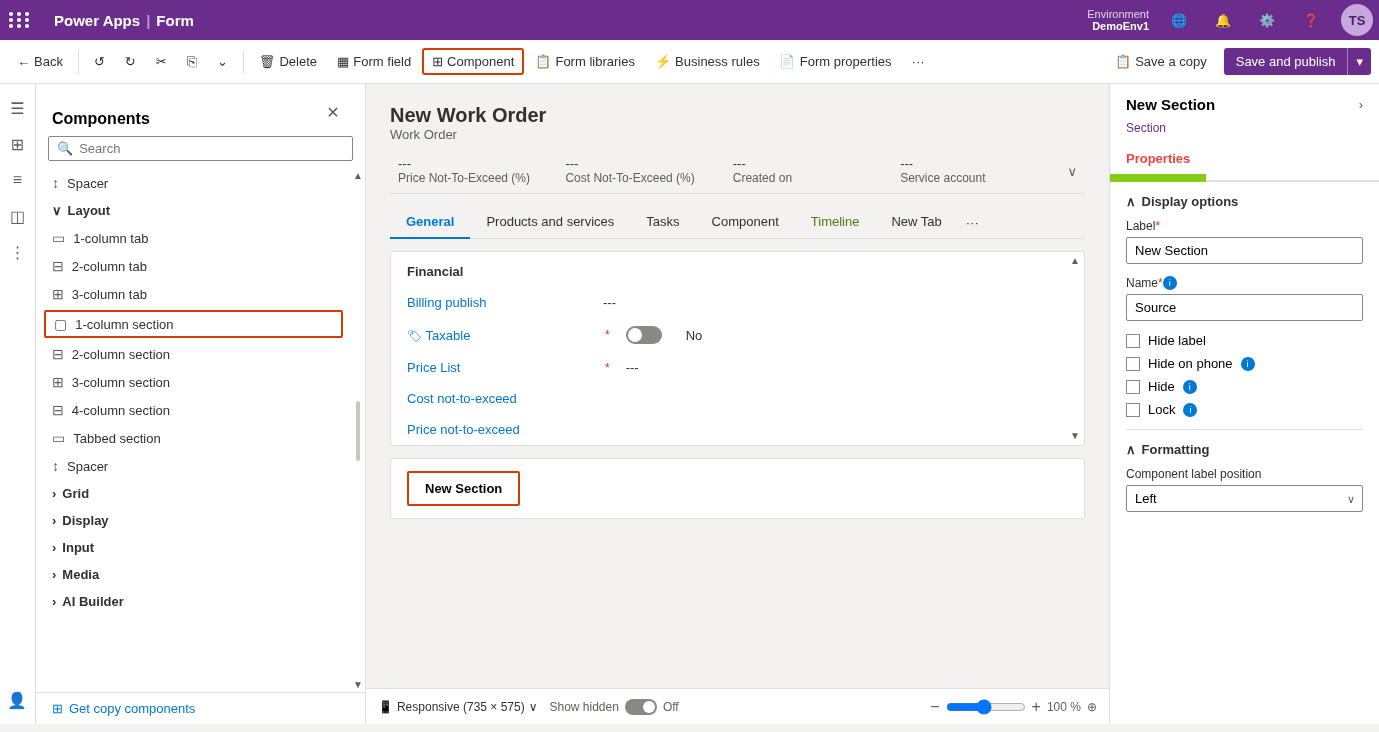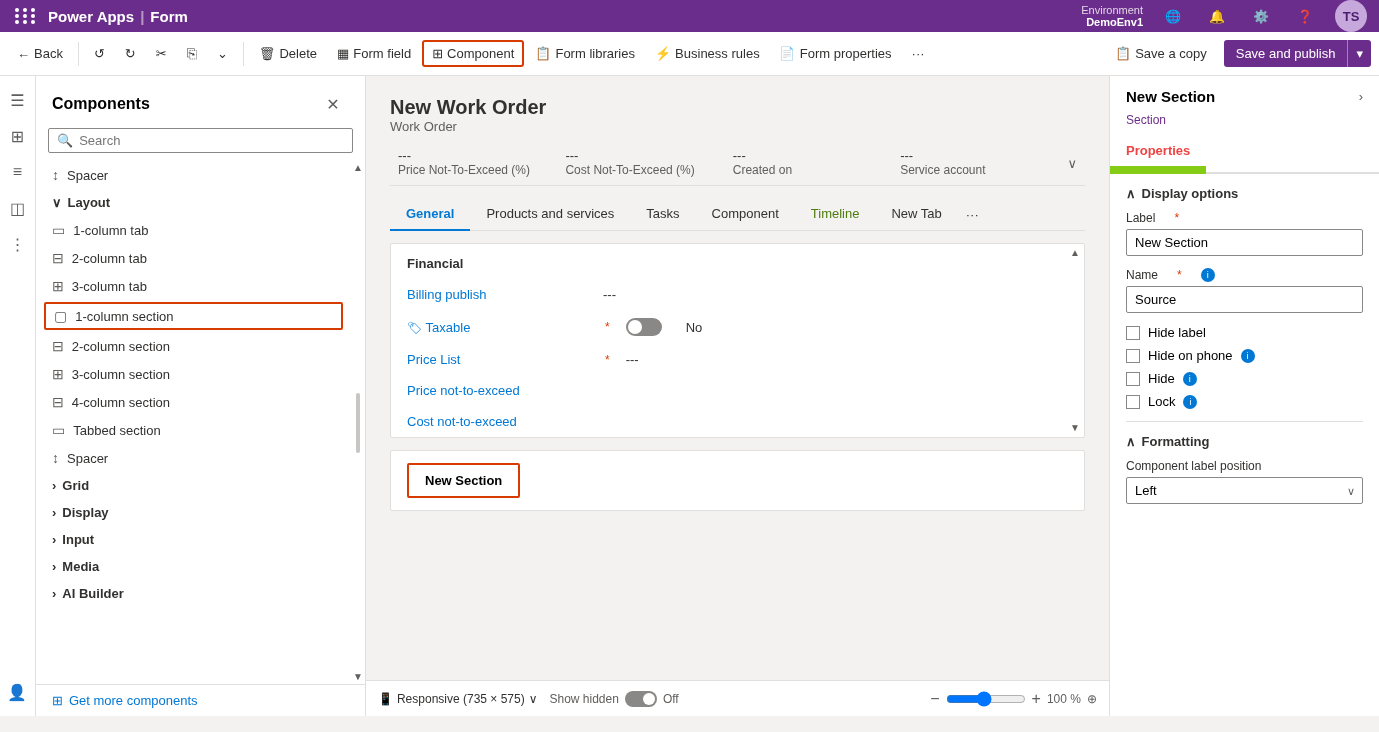--- a/index.html
+++ b/index.html
@@ -1,26 +1,26 @@
 <!DOCTYPE html>
 <html><head>
   <meta charset="utf-8">
   <style>
     * { box-sizing: border-box; margin: 0; padding: 0; }
     body { font-family: 'Segoe UI', sans-serif; font-size: 13px; background: #f3f2f1; overflow: hidden; }
 
     
     .top-nav {
       background: #6b2d8b;
-      height: 32px;
+      height: 40px;
       display: flex;
       align-items: center;
-      padding: 0 12px;
+      padding: 0 6px;
       color: white;
-      gap: 8px;
+      gap: 20px;
     }
     .top-nav-logo { display: flex; align-items: center; gap: 6px; font-weight: 600; font-size: 15px; }
     .top-nav-right { margin-left: auto; display: flex; align-items: center; gap: 16px; }
     .top-nav-env { display: flex; flex-direction: column; align-items: flex-end; font-size: 11px; text-align: center; }
     .nav-icon { width: 28px; height: 28px; display: flex; align-items: center; justify-content: center; cursor: pointer; border-radius: 3px; }
     .avatar { width: 32px; height: 32px; background: #c7a8dc; border-radius: 50%; display: flex; align-items: center; justify-content: center; font-weight: 600; font-size: 13px; color: #4a1d6e; }
 
     
     .toolbar {
       background: white;
@@ -52,21 +52,21 @@
     
     .main-layout { display: flex; height: calc(732px - 48px - 44px); }
 
     
     .left-panel {
       width: 330px; background: white; border-right: 1px solid #e1dfdd;
       display: flex; flex-direction: column; overflow: hidden;
     }
     .left-panel-header {
       padding: 12px 16px 8px;
-      display: flex; align-items: center; justify-content: space-between;
+      display: flex; align-items: flex-end; justify-content: space-between;
     }
     .left-panel-title { font-size: 16px; font-weight: 600; }
     .search-box {
       margin: 0 12px 8px;
       border: 1px solid #8a8886; border-radius: 2px;
       display: flex; align-items: center; padding: 4px 8px; gap: 6px;
     }
     .search-box input { border: none; outline: none; font-size: 13px; flex: 1; }
     .components-list { flex: 1; overflow-y: auto; padding-bottom: 8px; }
     .component-item {
@@ -131,21 +131,21 @@
     .right-panel { width: 270px; background: white; border-left: 1px solid #e1dfdd; display: flex; flex-direction: column; overflow: hidden; }
     .right-panel-header { padding: 12px 16px 8px; display: flex; align-items: center; justify-content: space-between; }
     .right-panel-title { font-size: 15px; font-weight: 600; }
     .right-panel-subtitle { font-size: 12px; color: #6b2d8b; padding: 0 16px 8px; }
     .right-panel-tabs { display: flex; border-bottom: 2px solid #e1dfdd; }
     .right-tab { padding: 8px 16px; font-size: 13px; cursor: pointer; color: #323130; }
     .right-tab.active { border-bottom: 8px solid #84cc16; color: #ef4444; font-weight: 600; margin-bottom: -2px; }
     .right-panel-content { flex: 1; overflow-y: auto; padding: 12px 16px; }
     .rp-section-header { display: flex; align-items: center; gap: 6px; font-weight: 600; font-size: 13px; color: #323130; margin-bottom: 10px; cursor: pointer; }
     .rp-field { margin-bottom: 12px; }
-    .rp-label { font-size: 12px; color: #323130; margin-bottom: 4px; display: flex; align-items: center; gap: 19px; }
+    .rp-label { font-size: 12px; color: #323130; margin-bottom: 4px; display: flex; align-items: center; gap: 0; }
     .rp-required { color: #d83b01; }
     .rp-input { width: 100%; border: 1px solid #8a8886; border-radius: 2px; padding: 5px 8px; font-size: 13px; outline: none; }
     .rp-checkbox-row { display: flex; align-items: center; gap: 8px; margin-bottom: 8px; font-size: 13px; }
     .rp-checkbox { width: 14px; height: 14px; border: 1px solid #8a8886; flex-shrink: 0; }
     .rp-section-divider { border: none; border-top: 1px solid #e1dfdd; margin: 12px 0; }
     .rp-select { width: 100%; border: 1px solid #8a8886; border-radius: 2px; padding: 5px 8px; font-size: 13px; outline: none; appearance: none; background: white; }
     .rp-select-wrap { position: relative; }
     .rp-select-wrap::after { content: '∨'; position: absolute; right: 8px; top: 50%; transform: translateY(-50%); color: #605e5c; font-size: 11px; pointer-events: none; }
     .info-icon { width: 14px; height: 14px; background: #0078d4; color: white; border-radius: 50%; font-size: 9px; display: inline-flex; align-items: center; justify-content: center; cursor: pointer; }
 
@@ -349,21 +349,21 @@
       <div style="display:flex;flex-direction:column;justify-content:space-between;padding:2px 2px;width:14px">
         <div class="arrow-btn">▲</div>
         <div style="flex:1;display:flex;align-items:center;justify-content:center">
           <div style="width:4px;height:60px;background:#c8c6c4;border-radius:2px"></div>
         </div>
         <div class="arrow-btn">▼</div>
       </div>
     </div>
     <div class="left-panel-footer">
       <span>⊞</span>
-      <span>Get more components</span>
+      <span>Get copy components</span>
     </div>
   </div>
 
   <div class="center-with-side">
 
     <div class="center-area">
       <div class="center-scroll-area">
         <div style="padding: 20px 24px 0;">
           <div class="form-header">
             <div class="form-title">New Work Order</div>
@@ -421,25 +421,25 @@
                 <div class="form-row-value" style="margin-left:8px">No</div>
               </div>
 
               <div class="form-row">
                 <div class="form-row-label">Price List</div>
                 <span class="form-row-required">*</span>
                 <div class="form-row-value">---</div>
               </div>
 
               <div class="form-row">
+                <div class="form-row-label">Cost not-to-exceed</div>
+              </div>
+
+              <div class="form-row">
                 <div class="form-row-label">Price not-to-exceed</div>
-              </div>
-
-              <div class="form-row">
-                <div class="form-row-label">Cost not-to-exceed</div>
               </div>
             </div>
 
             <div style="display:flex;flex-direction:column;width:14px;justify-content:space-between;padding:4px 0">
               <div class="arrow-btn">▲</div>
               <div class="arrow-btn">▼</div>
             </div>
           </div>
         </div>
 

